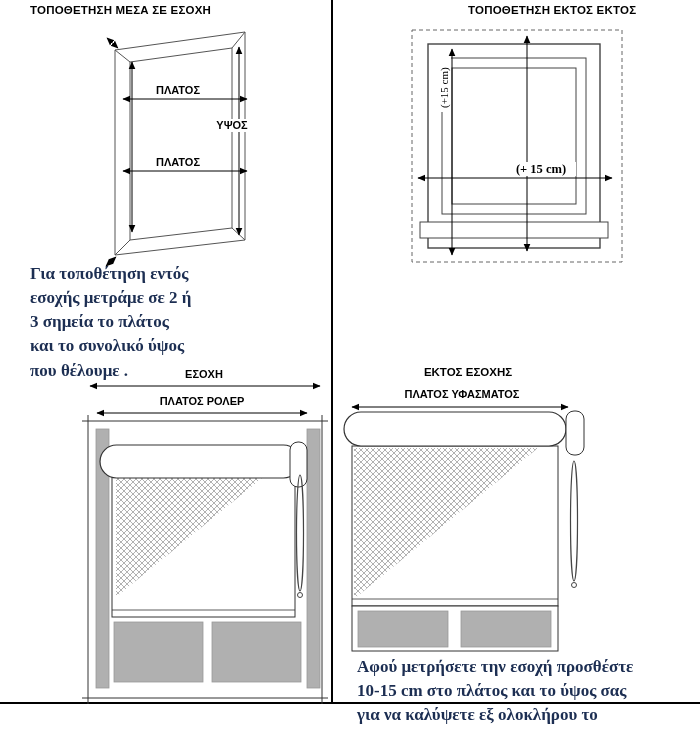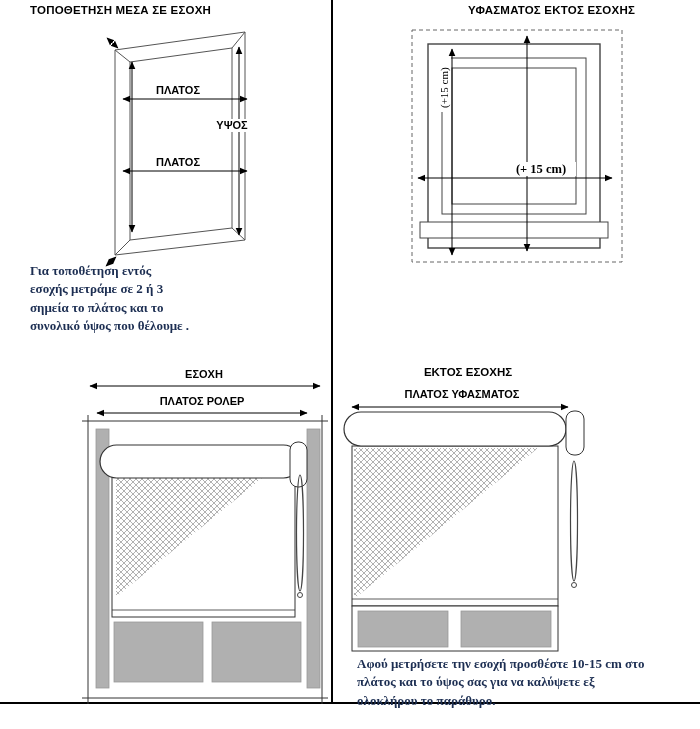--- a/index.html
+++ b/index.html
@@ -1,20 +1,20 @@
 <!DOCTYPE html>
 <html><head>
 <meta charset="utf-8">
 <style>
   html,body{margin:0;padding:0;background:#ffffff;}
   .canvas{position:relative;width:700px;height:729px;background:#ffffff;overflow:hidden;
           font-family:"Liberation Sans",sans-serif;}
   .qtitle{position:absolute;font-weight:bold;font-size:11.5px;color:#000;letter-spacing:.2px;white-space:nowrap;}
   .note{position:absolute;font-family:"Liberation Serif",serif;font-weight:bold;color:#1c2e52;
-        font-size:13px;line-height:1.42;}
+        font-size:17px;line-height:1.42;}
   .note.small{font-size:12.5px;}
   .svgbox{position:absolute;}
   .vline{position:absolute;left:331px;top:0;width:2px;height:703px;background:#000;}
   .hline{position:absolute;left:0;top:702px;width:700px;height:2px;background:#000;}
   svg text{font-family:"Liberation Sans",sans-serif;}
   svg text.serif{font-family:"Liberation Serif",serif;}
 </style>
 </head>
 <body>
 
@@ -28,21 +28,21 @@
       <pattern id="xhatch" width="6" height="6" patternUnits="userSpaceOnUse">
         <path d="M0,6 L6,0 M0,0 L6,6" stroke="#7d7d7d" stroke-width="0.6"></path>
       </pattern>
     </defs>
   </svg>
 
   <div class="vline"></div>
   <div class="hline"></div>
 
   <div class="qtitle" style="left:30px;top:4px;">ΤΟΠΟΘΕΤΗΣΗ ΜΕΣΑ ΣΕ ΕΣΟΧΗ</div>
-  <div class="qtitle" style="left:468px;top:4px;">ΥΦΑΣΜΑΤΟΣ ΕΚΤΟΣ ΕΣΟΧΗΣ</div>
+  <div class="qtitle" style="left:468px;top:4px;">ΤΟΠΟΘΕΤΗΣΗ ΕΚΤΟΣ ΕΚΤΟΣ</div>
 
   <svg class="svgbox" style="left:85px;top:25px;" width="190" height="245" viewBox="0 0 190 245">
     <g stroke="#555" fill="none" stroke-width="1">
       <polygon points="30,25 160,7 160,215 30,230"></polygon>
       <polygon points="45,37 147,23 147,203 45,215"></polygon>
       <line x1="30" y1="25" x2="45" y2="37"></line>
       <line x1="160" y1="7" x2="147" y2="23"></line>
       <line x1="160" y1="215" x2="147" y2="203"></line>
       <line x1="30" y1="230" x2="45" y2="215"></line>
     </g>

